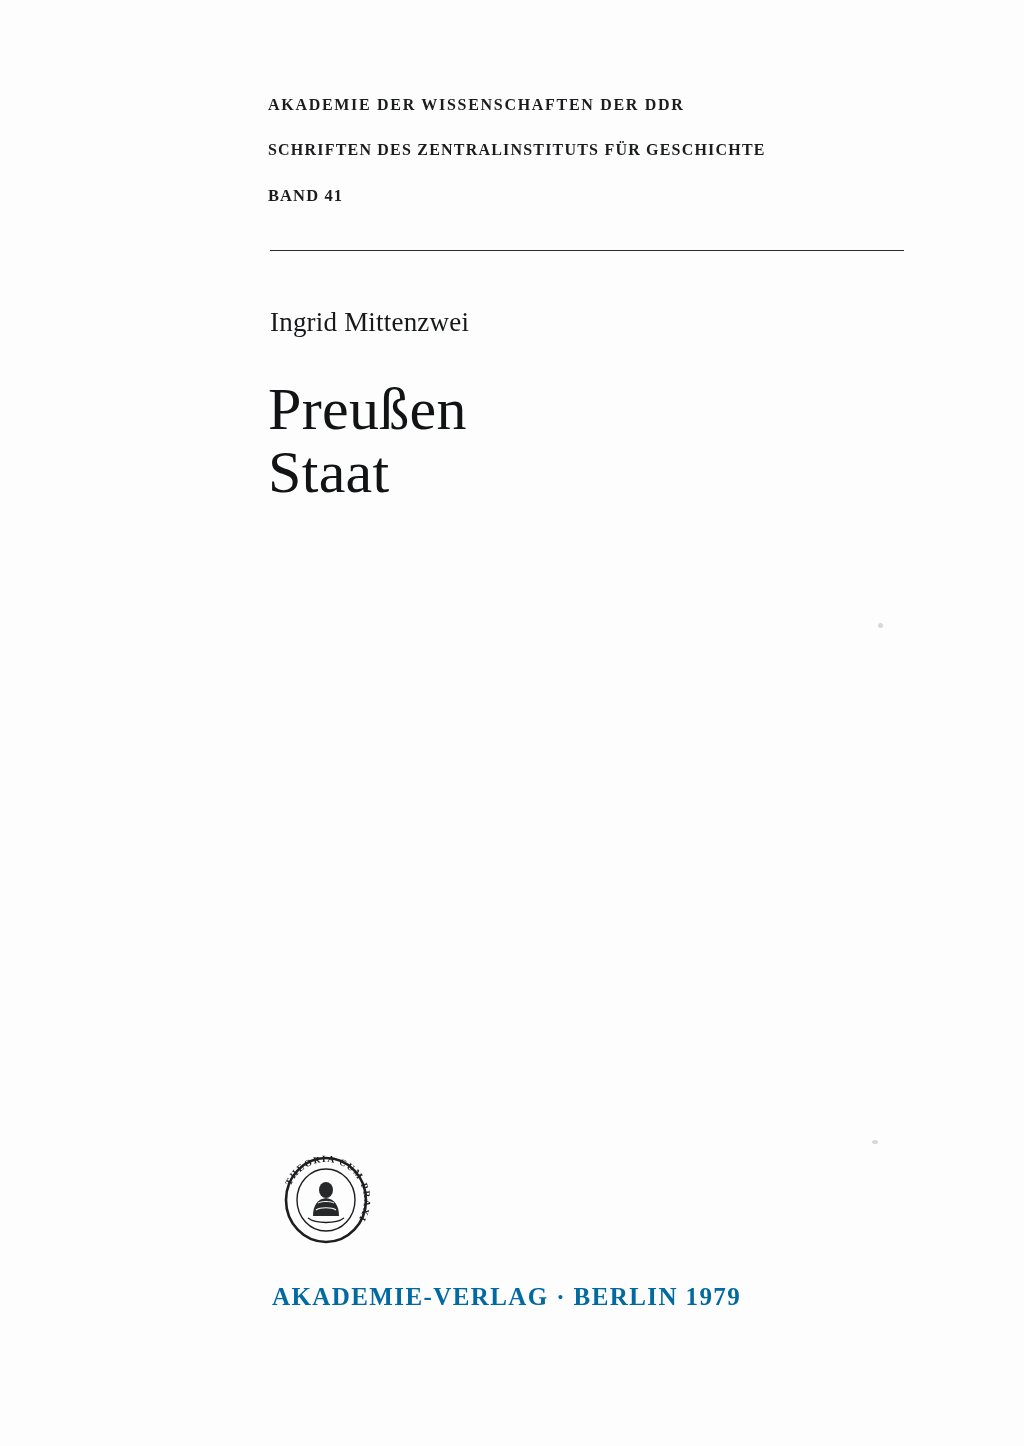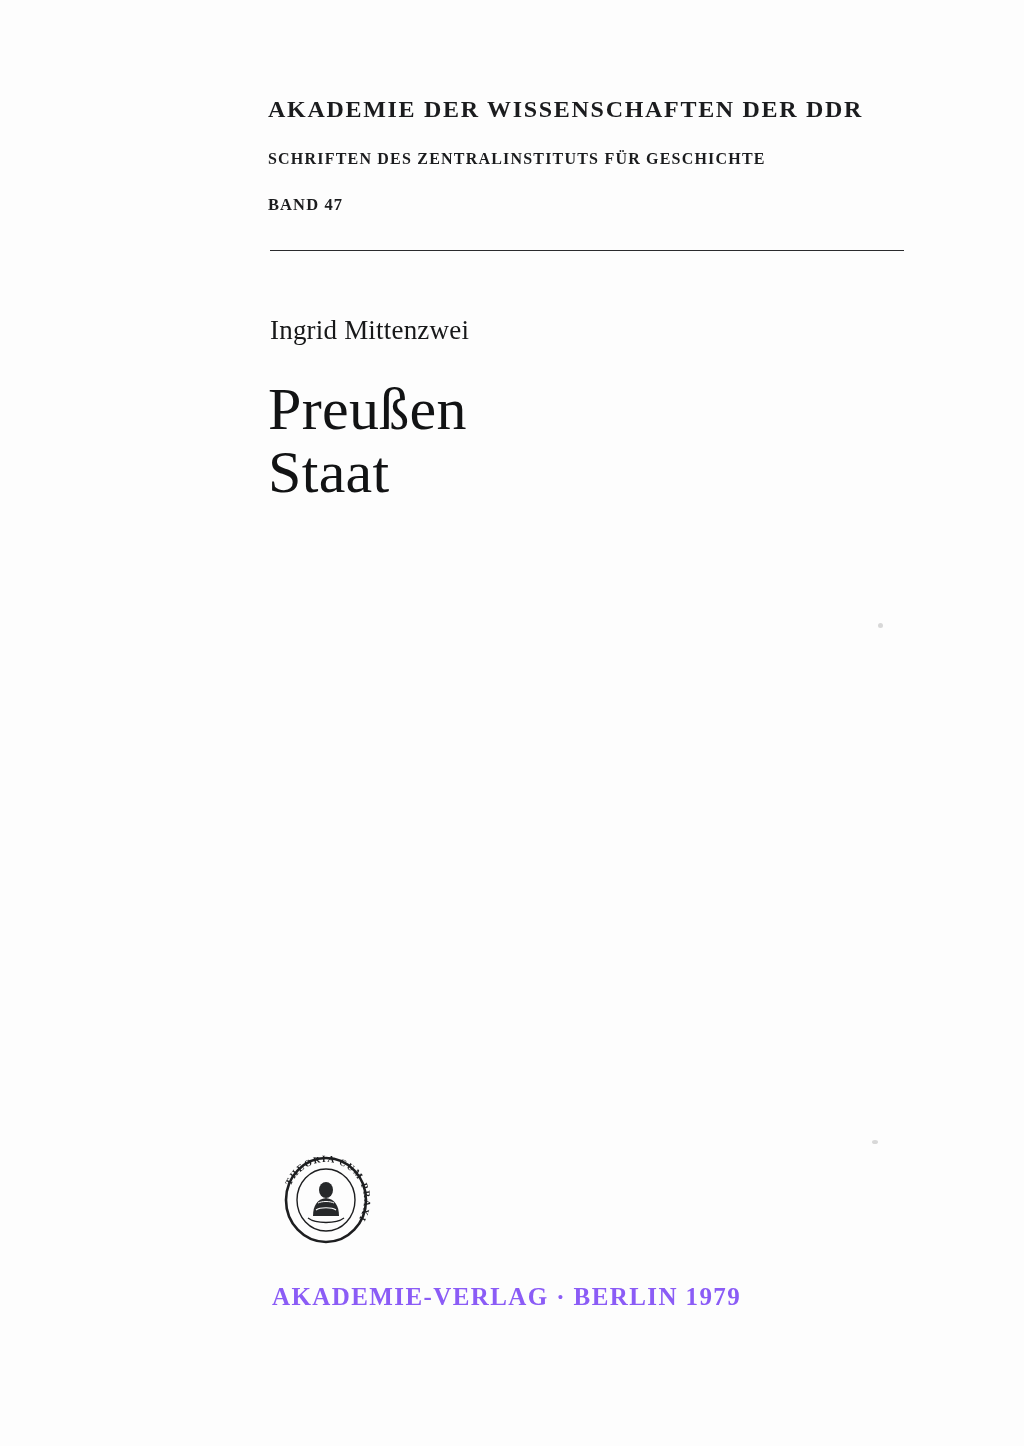--- a/index.html
+++ b/index.html
@@ -24,21 +24,21 @@
 
   
   .series {
     position: absolute;
     left: 268px;
     top: 96px;
     width: 640px;
   }
   .series-line {
     font-family: "Liberation Serif", serif;
-    font-size: 24px;
+    font-size: 16px;
     font-weight: 700;
     letter-spacing: 1.7px;
     color: #1b1c1e;
     white-space: nowrap;
     margin-bottom: 27px;
   }
   .series-line.l2 {
     font-size: 16px;
     letter-spacing: 1.2px;
   }
@@ -53,21 +53,21 @@
     top: 250px;
     width: 634px;
     height: 0;
     border-top: 1.6px solid #2a2b2d;
   }
 
   
   .author {
     position: absolute;
     left: 270px;
-    top: 315px;
+    top: 307px;
     font-size: 27px;
     font-weight: 400;
     letter-spacing: 0.2px;
     color: #171819;
   }
 
   
   .title {
     position: absolute;
     left: 268px;
@@ -113,41 +113,41 @@
   .emblem svg { display: block; }
 
   
   .imprint {
     position: absolute;
     left: 272px;
     top: 1283px;
     font-size: 25px;
     font-weight: 700;
     letter-spacing: 1.4px;
-    color: #8b5cf6;
+    color: #0369a1;
     white-space: nowrap;
   }
 
   
   .speck {
     position: absolute;
     background: #b9b9b9;
     border-radius: 50%;
     opacity: .55;
   }
 </style>
 </head>
 <body>
 
 <div class="page">
 
   <div class="series">
     <div class="series-line l1">AKADEMIE DER WISSENSCHAFTEN DER DDR</div>
     <div class="series-line l2">SCHRIFTEN DES ZENTRALINSTITUTS FÜR  GESCHICHTE</div>
-    <div class="series-line l3">BAND 47</div>
+    <div class="series-line l3">BAND 41</div>
   </div>
 
   <div class="rule"></div>
 
   <div class="author">Ingrid Mittenzwei</div>
 
   <div class="title">
     <span class="tl">Preußen</span>
     <span class="tl">Staat</span>
   </div>

